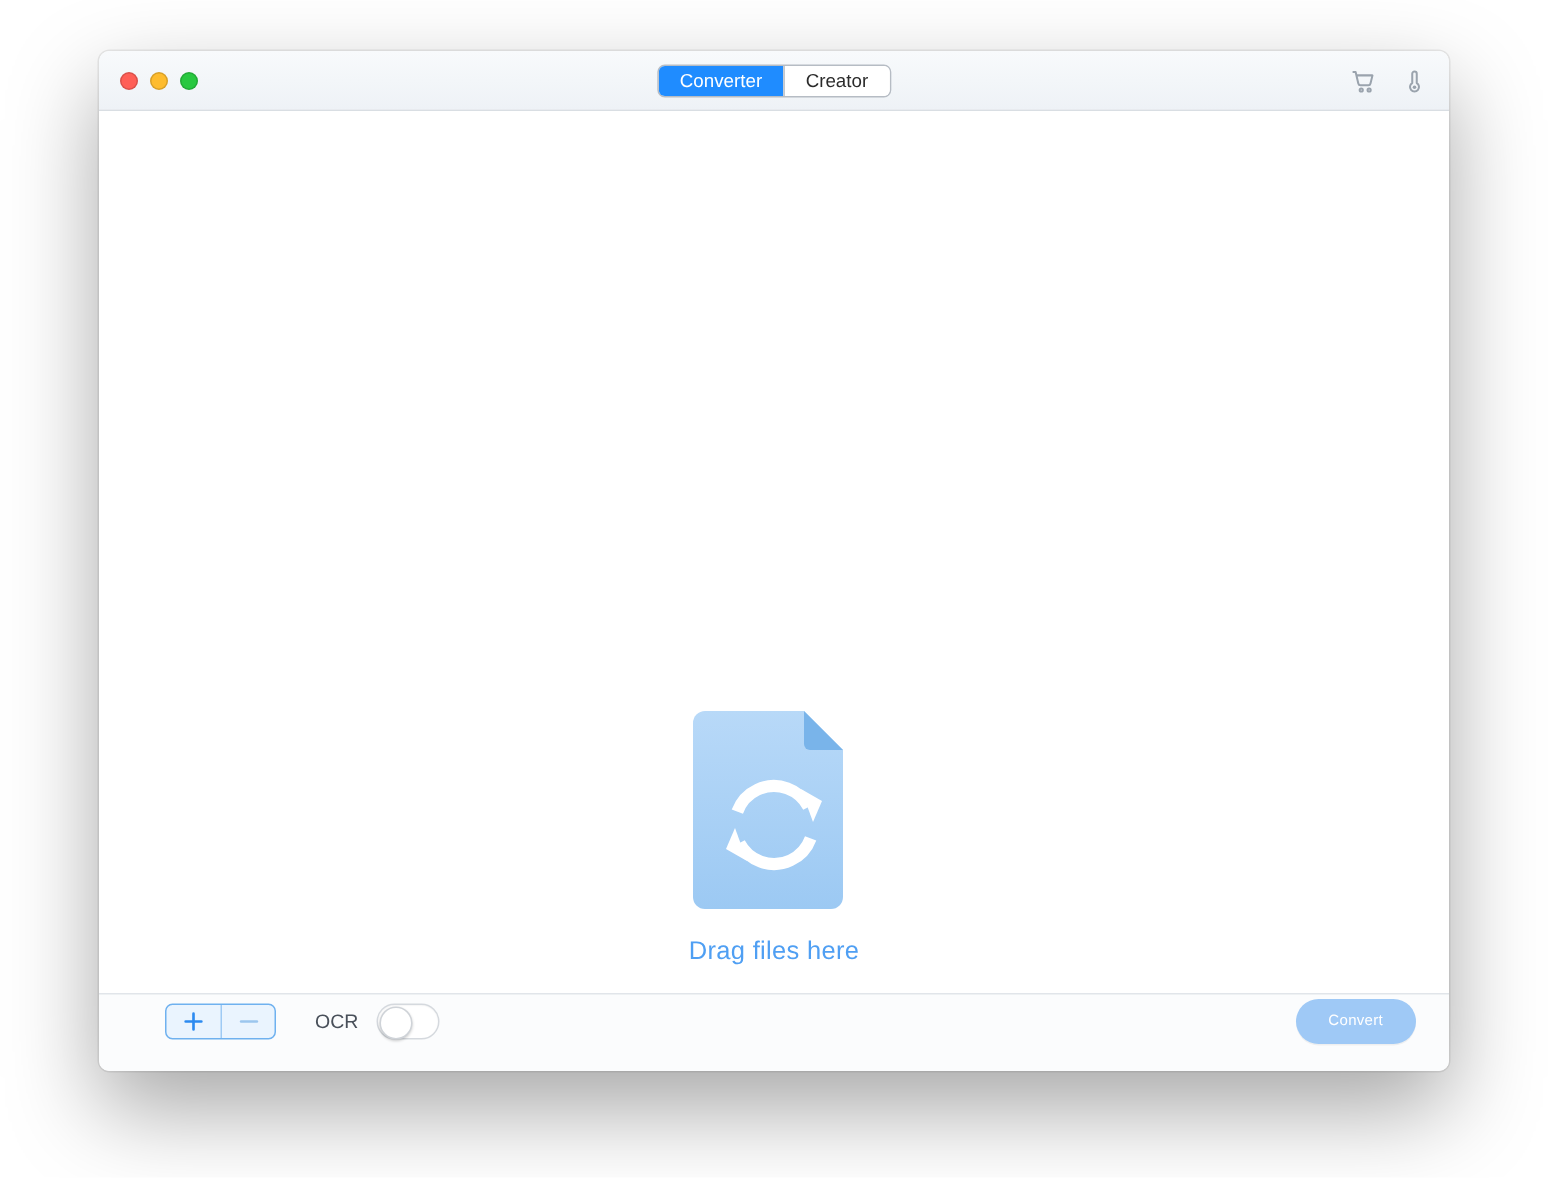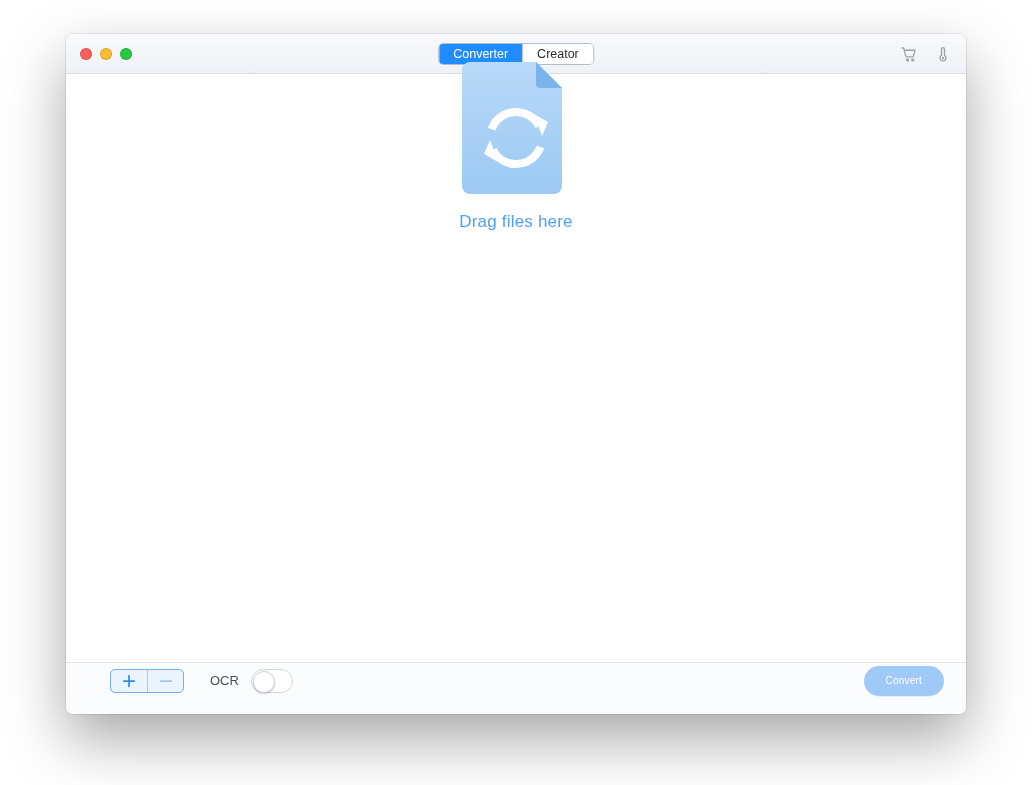--- a/index.html
+++ b/index.html
@@ -92,21 +92,21 @@
     cursor: pointer;
     color: #9aa3ad;
   }
   .icon-btn svg { width: 18px; height: 18px; }
 
   
   .main {
     flex: 1 1 auto;
     background: #ffffff;
     display: flex;
-    align-items: flex-start;
+    align-items: flex-end;
     justify-content: center;
   }
   .drop-zone {
     display: flex;
     flex-direction: column;
     align-items: center;
     gap: 14px;
     transform: translateY(-18px);
   }
   .drop-caption {

